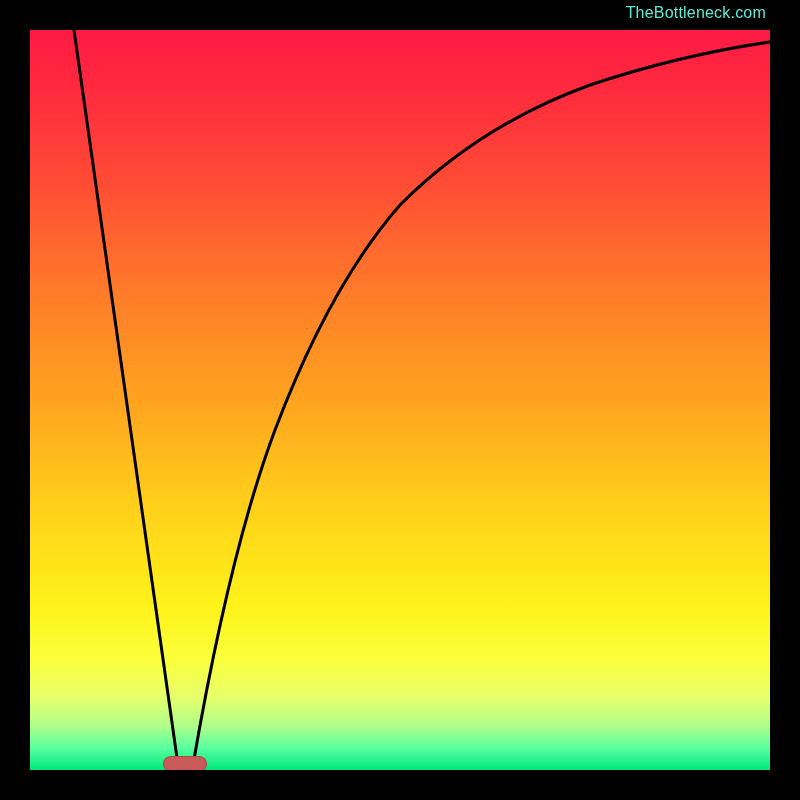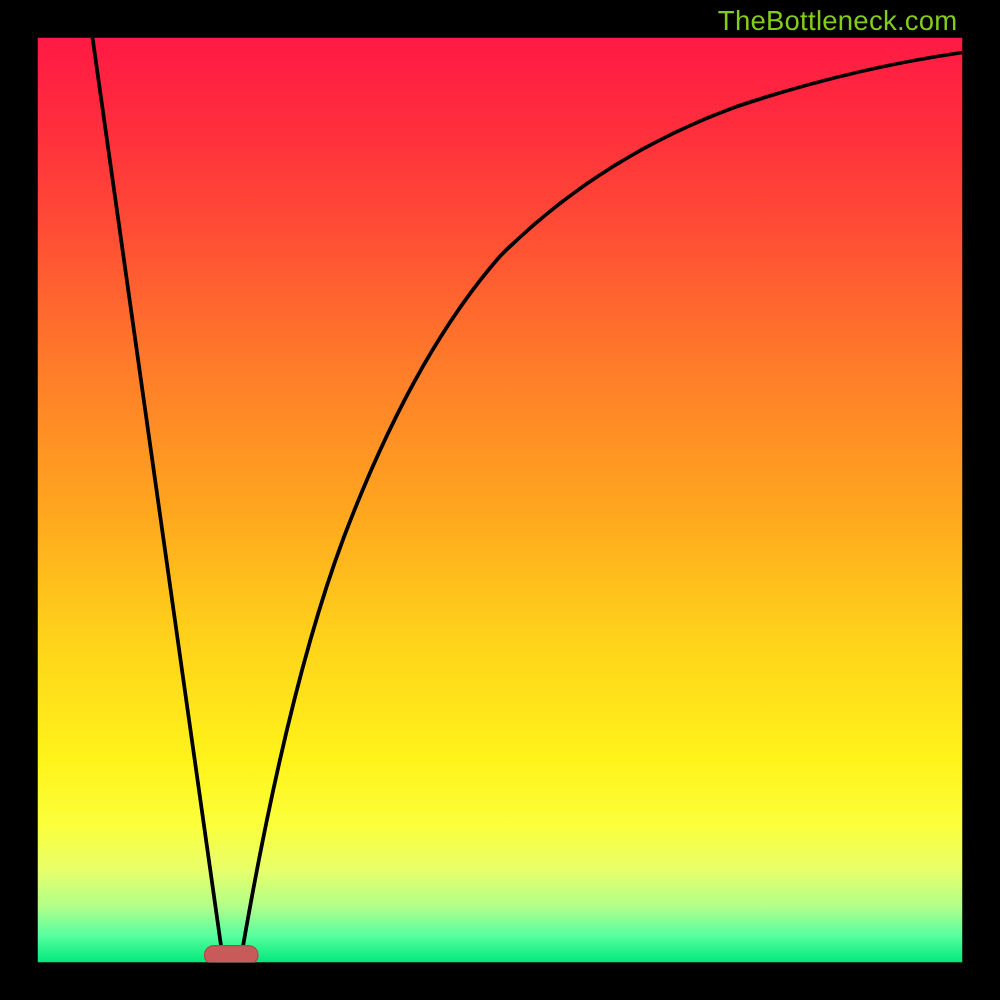--- a/index.html
+++ b/index.html
@@ -42,22 +42,22 @@
       #b0ff8a 94%,
       #5affa0 97%,
       #00e87a 100%
     );
   }
   .watermark {
     position: absolute;
     top: 4px;
     right: 34px;
     font-family: Arial, Helvetica, sans-serif;
-    font-size: 22px;
-    color: #84cc16;
+    font-size: 16px;
+    color: #5eead4;
     letter-spacing: 0.2px;
     user-select: none;
   }
   .marker {
     position: absolute;
     width: 44px;
     height: 16px;
     border-radius: 10px;
     background: #c85a5a;
     box-shadow: 0 0 0 1px rgba(0,0,0,0.15) inset;

